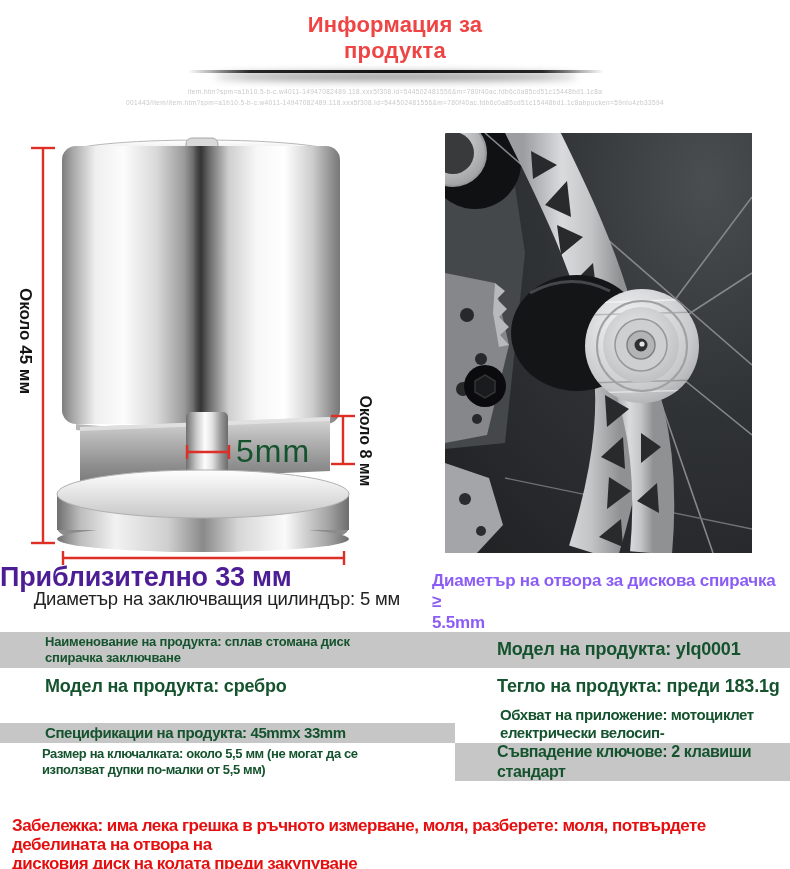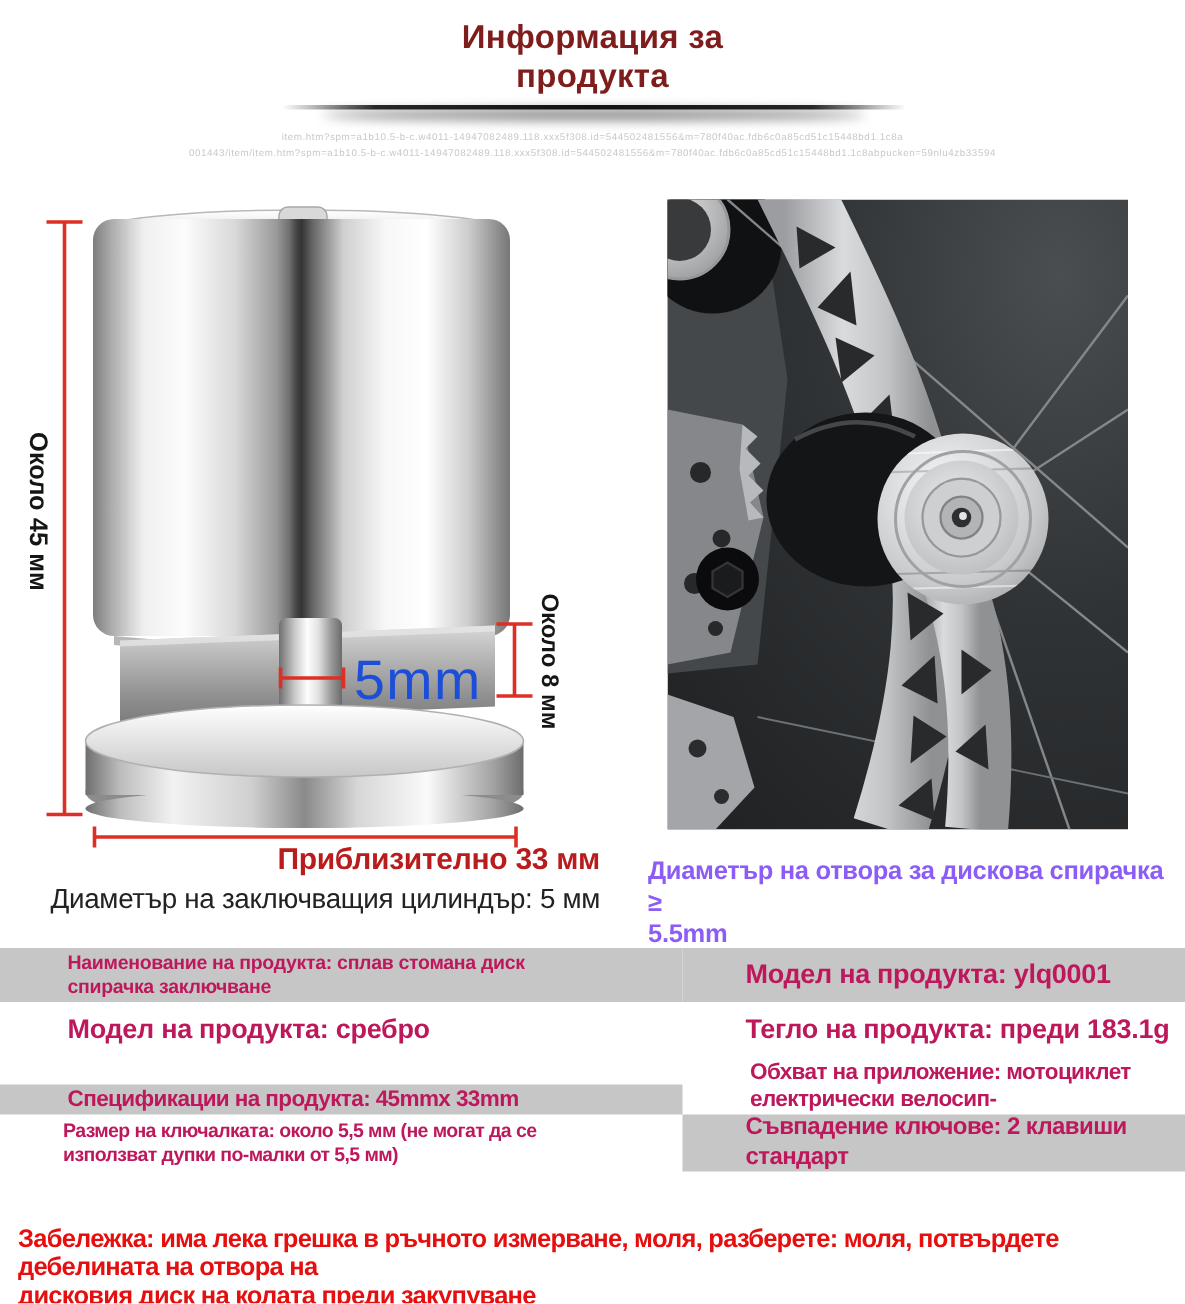--- a/index.html
+++ b/index.html
@@ -2,50 +2,50 @@
 <html><head>
 <meta charset="utf-8">
 <style>
   * { margin:0; padding:0; box-sizing:border-box; }
   html,body { background:#ffffff; }
   body { font-family:"Liberation Sans", sans-serif; }
   .page { position:relative; width:790px; height:869px; background:#fff; overflow:hidden; }
 
   
   .title { position:absolute; top:12px; left:0; width:790px; text-align:center;
-           font-size:22px; font-weight:700; color:#7f1d1d; line-height:26px; white-space:pre-line; letter-spacing:.2px; }
+           font-size:22px; font-weight:700; color:#ef4444; line-height:26px; white-space:pre-line; letter-spacing:.2px; }
   .swoosh-line { position:absolute; top:70px; left:188px; width:416px; height:3px;
            background:linear-gradient(to right, rgba(34,34,34,0) 0%, #2c2c2c 15%, #161616 50%, #2c2c2c 85%, rgba(34,34,34,0) 100%);
            border-radius:2px; }
   .swoosh-shadow { position:absolute; top:73px; left:215px; width:362px; height:7px;
            background:rgba(0,0,0,.5); border-radius:50%; filter:blur(4px); }
   .wm { position:absolute; left:0; width:790px; text-align:center; font-size:6.5px;
         color:#c9c9c9; letter-spacing:.4px; white-space:nowrap; overflow:hidden; }
   .wm1 { top:88px; } .wm2 { top:99px; }
 
   
   .fig-left { position:absolute; left:0; top:130px; width:400px; height:488px; }
   .fig-left svg { position:absolute; left:0; top:0; }
   .dim-label { position:absolute; font-weight:700; color:#151515; text-align:center; }
   .dim-height { left:-31px; top:201px; width:112px; font-size:17px; transform:rotate(90deg); }
   .dim-gap { left:312px; top:302px; width:106px; font-size:16px; transform:rotate(90deg); }
-  .five-mm { position:absolute; left:236px; top:303px; font-size:37px; font-weight:400; color:#1d4ed8; letter-spacing:1px; }
-  .dim-width { position:absolute; left:0; top:432px; width:400px; text-align:right; font-size:20px; font-weight:700; color:#b91c1c; letter-spacing:-.2px; }
+  .five-mm { position:absolute; left:236px; top:303px; font-size:32px; font-weight:400; color:#14532d; letter-spacing:1px; }
+  .dim-width { position:absolute; left:0; top:432px; width:400px; text-align:left; font-size:27px; font-weight:700; color:#4c1d95; letter-spacing:-.2px; }
   .cap-left { position:absolute; left:0; top:458px; width:400px; text-align:right; font-size:18.5px; font-weight:400; color:#222; letter-spacing:-.2px; }
 
   
   .fig-right { position:absolute; left:430px; top:130px; width:360px; height:488px; }
   .fig-right svg { position:absolute; left:15px; top:3px; }
   .cap-right { position:absolute; left:2px; top:440px; width:356px; font-size:17px; font-weight:700;
                color:#8b5cf6; line-height:21px; white-space:pre-line; letter-spacing:-.2px; }
 
   
   .spec { position:absolute; left:0; top:632px; width:790px; display:grid;
           grid-template-columns:455px 335px; grid-template-rows:36px 37px 38px 38px 36px; }
-  .cell { display:flex; align-items:center; color:#be185d; font-weight:700; line-height:1.22; white-space:pre-line; }
+  .cell { display:flex; align-items:center; color:#14532d; font-weight:700; line-height:1.22; white-space:pre-line; }
   .cell.l { padding-left:45px; padding-right:4px; }
   .cell.r { padding-left:42px; padding-right:6px; }
   .row-gray { background:#c6c6c6; }
   .fs13 { font-size:13px; letter-spacing:-.2px; }
   .fs13n { font-size:13px; letter-spacing:-.4px; }
   .fs15 { font-size:15px; letter-spacing:-.4px;margin-top:18px; }
   .fs16 { font-size:16px; letter-spacing:-.4px; }
   .fs18 { font-size:18px; letter-spacing:-.2px; }
 
   

